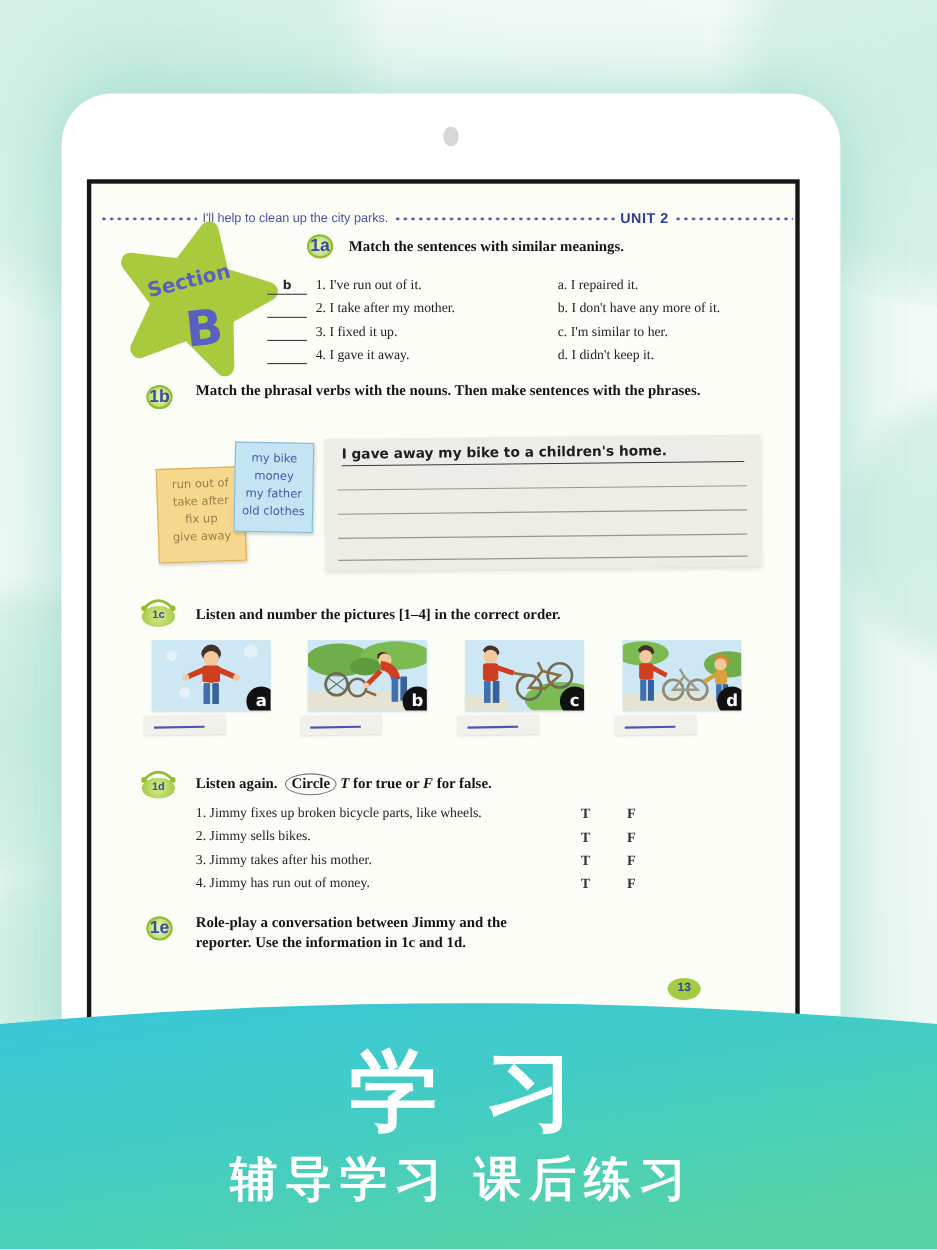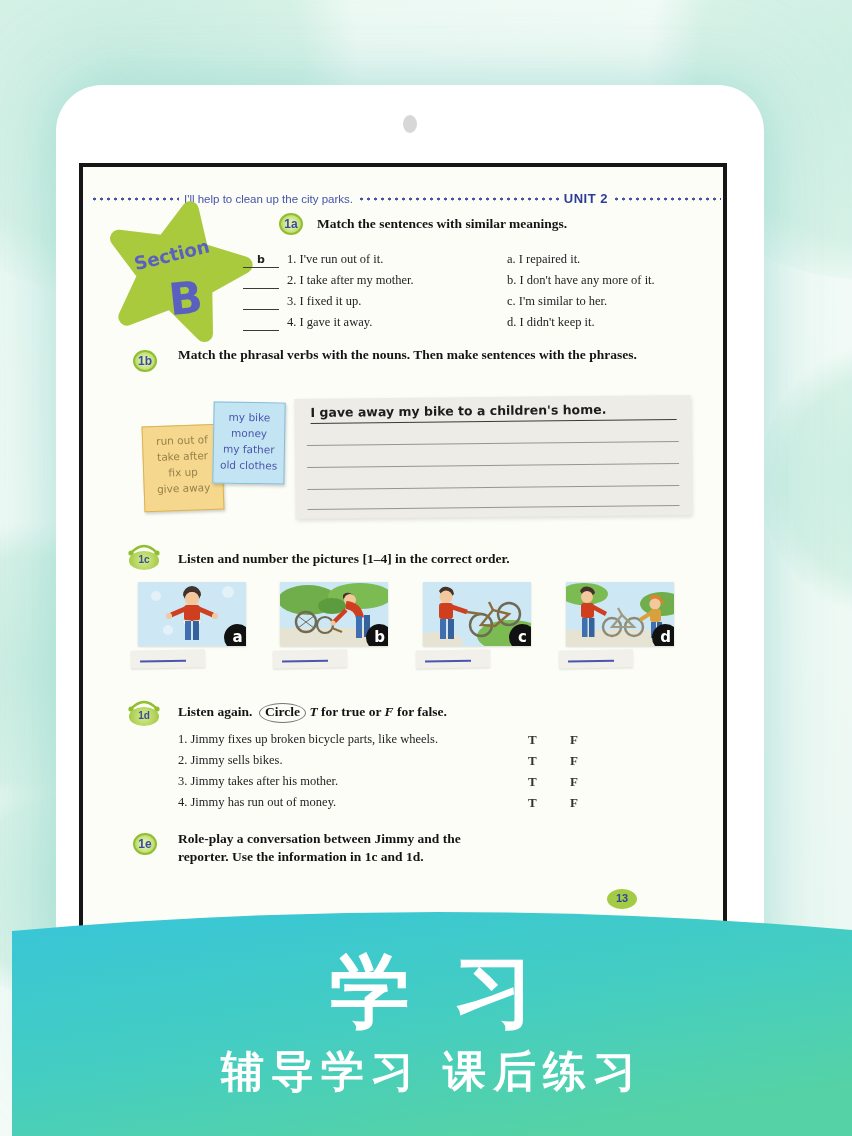--- a/index.html
+++ b/index.html
@@ -34,21 +34,21 @@
         background-size:7px 4px;background-repeat:repeat-x;background-position:left center;}
   .dots.d1{width:88px;} .dots.d2{flex:1;} .dots.d3{width:108px;}
   .lesson-title{font-family:"Liberation Sans",sans-serif;font-size:11.5px;color:#4553a8;white-space:nowrap;}
   .unit-label{font-family:"Liberation Sans",sans-serif;font-weight:bold;font-size:13px;color:#2d3c96;white-space:nowrap;letter-spacing:.5px;}
 
   
   .star-wrap{position:absolute;left:14px;top:30px;width:160px;height:150px;}
 
   
   .badge{position:absolute;width:24px;height:22px;border-radius:50%;background:radial-gradient(circle,#dff0a8 25%,#a9ce4c 100%);
-         border:2px solid #8fbe2e;color:#3b4ba0;font-family:"Liberation Sans",sans-serif;font-weight:bold;font-size:12px;
+         border:2px solid #8fbe2e;color:#3b4ba0;font-family:"Liberation Sans",sans-serif;font-weight:bold;font-size:16px;
          display:flex;align-items:center;justify-content:center;}
   .audio-badge{position:absolute;width:34px;height:30px;}
   .audio-badge svg{position:absolute;left:0;top:-4px;}
   .audio-badge .pill{position:absolute;left:2px;top:8px;width:30px;height:19px;border-radius:50%;
          background:radial-gradient(circle,#c8e37a 25%,#9cc23a 100%);color:#3b4ba0;
          font-family:"Liberation Sans",sans-serif;font-weight:bold;font-size:10px;display:flex;align-items:center;justify-content:center;text-align:center;}
 
   .ex-title{position:absolute;font-weight:bold;font-size:13.5px;color:#141414;}
 
   
@@ -85,21 +85,21 @@
 
   
   .dialogue{position:absolute;left:408px;top:663px;width:198px;height:54px;background:#fff;border:2px solid #4a62c8;
             box-shadow:4px 4px 0 #4a62c8;padding:5px 8px;font-weight:bold;font-size:12px;color:#1f6290;}
   .dialogue div{line-height:19px;white-space:nowrap;}
   .pageno{position:absolute;left:524px;top:722px;width:30px;height:20px;border-radius:50%;background:#a3cc44;
           color:#34429e;font-family:"Liberation Sans",sans-serif;font-weight:bold;font-size:11px;
           display:flex;align-items:center;justify-content:center;}
 
   
-  .band{position:absolute;left:12px;bottom:0;width:840px;height:231px;}
+  .band{position:absolute;left:0;bottom:0;width:840px;height:231px;}
   .band svg{position:absolute;left:0;top:0;}
   .banner-title{position:absolute;left:0;top:34px;width:100%;text-align:center;color:#fff;
                 font-family:"DejaVu Sans",sans-serif;font-weight:bold;font-size:80px;letter-spacing:.55em;text-indent:.55em;}
   .banner-subtitle{position:absolute;left:0;top:138px;width:100%;text-align:center;color:#fff;
                 font-family:"DejaVu Sans",sans-serif;font-weight:bold;font-size:43px;letter-spacing:7px;}
 </style>
 </head>
 <body>
 
 <div class="stage">

